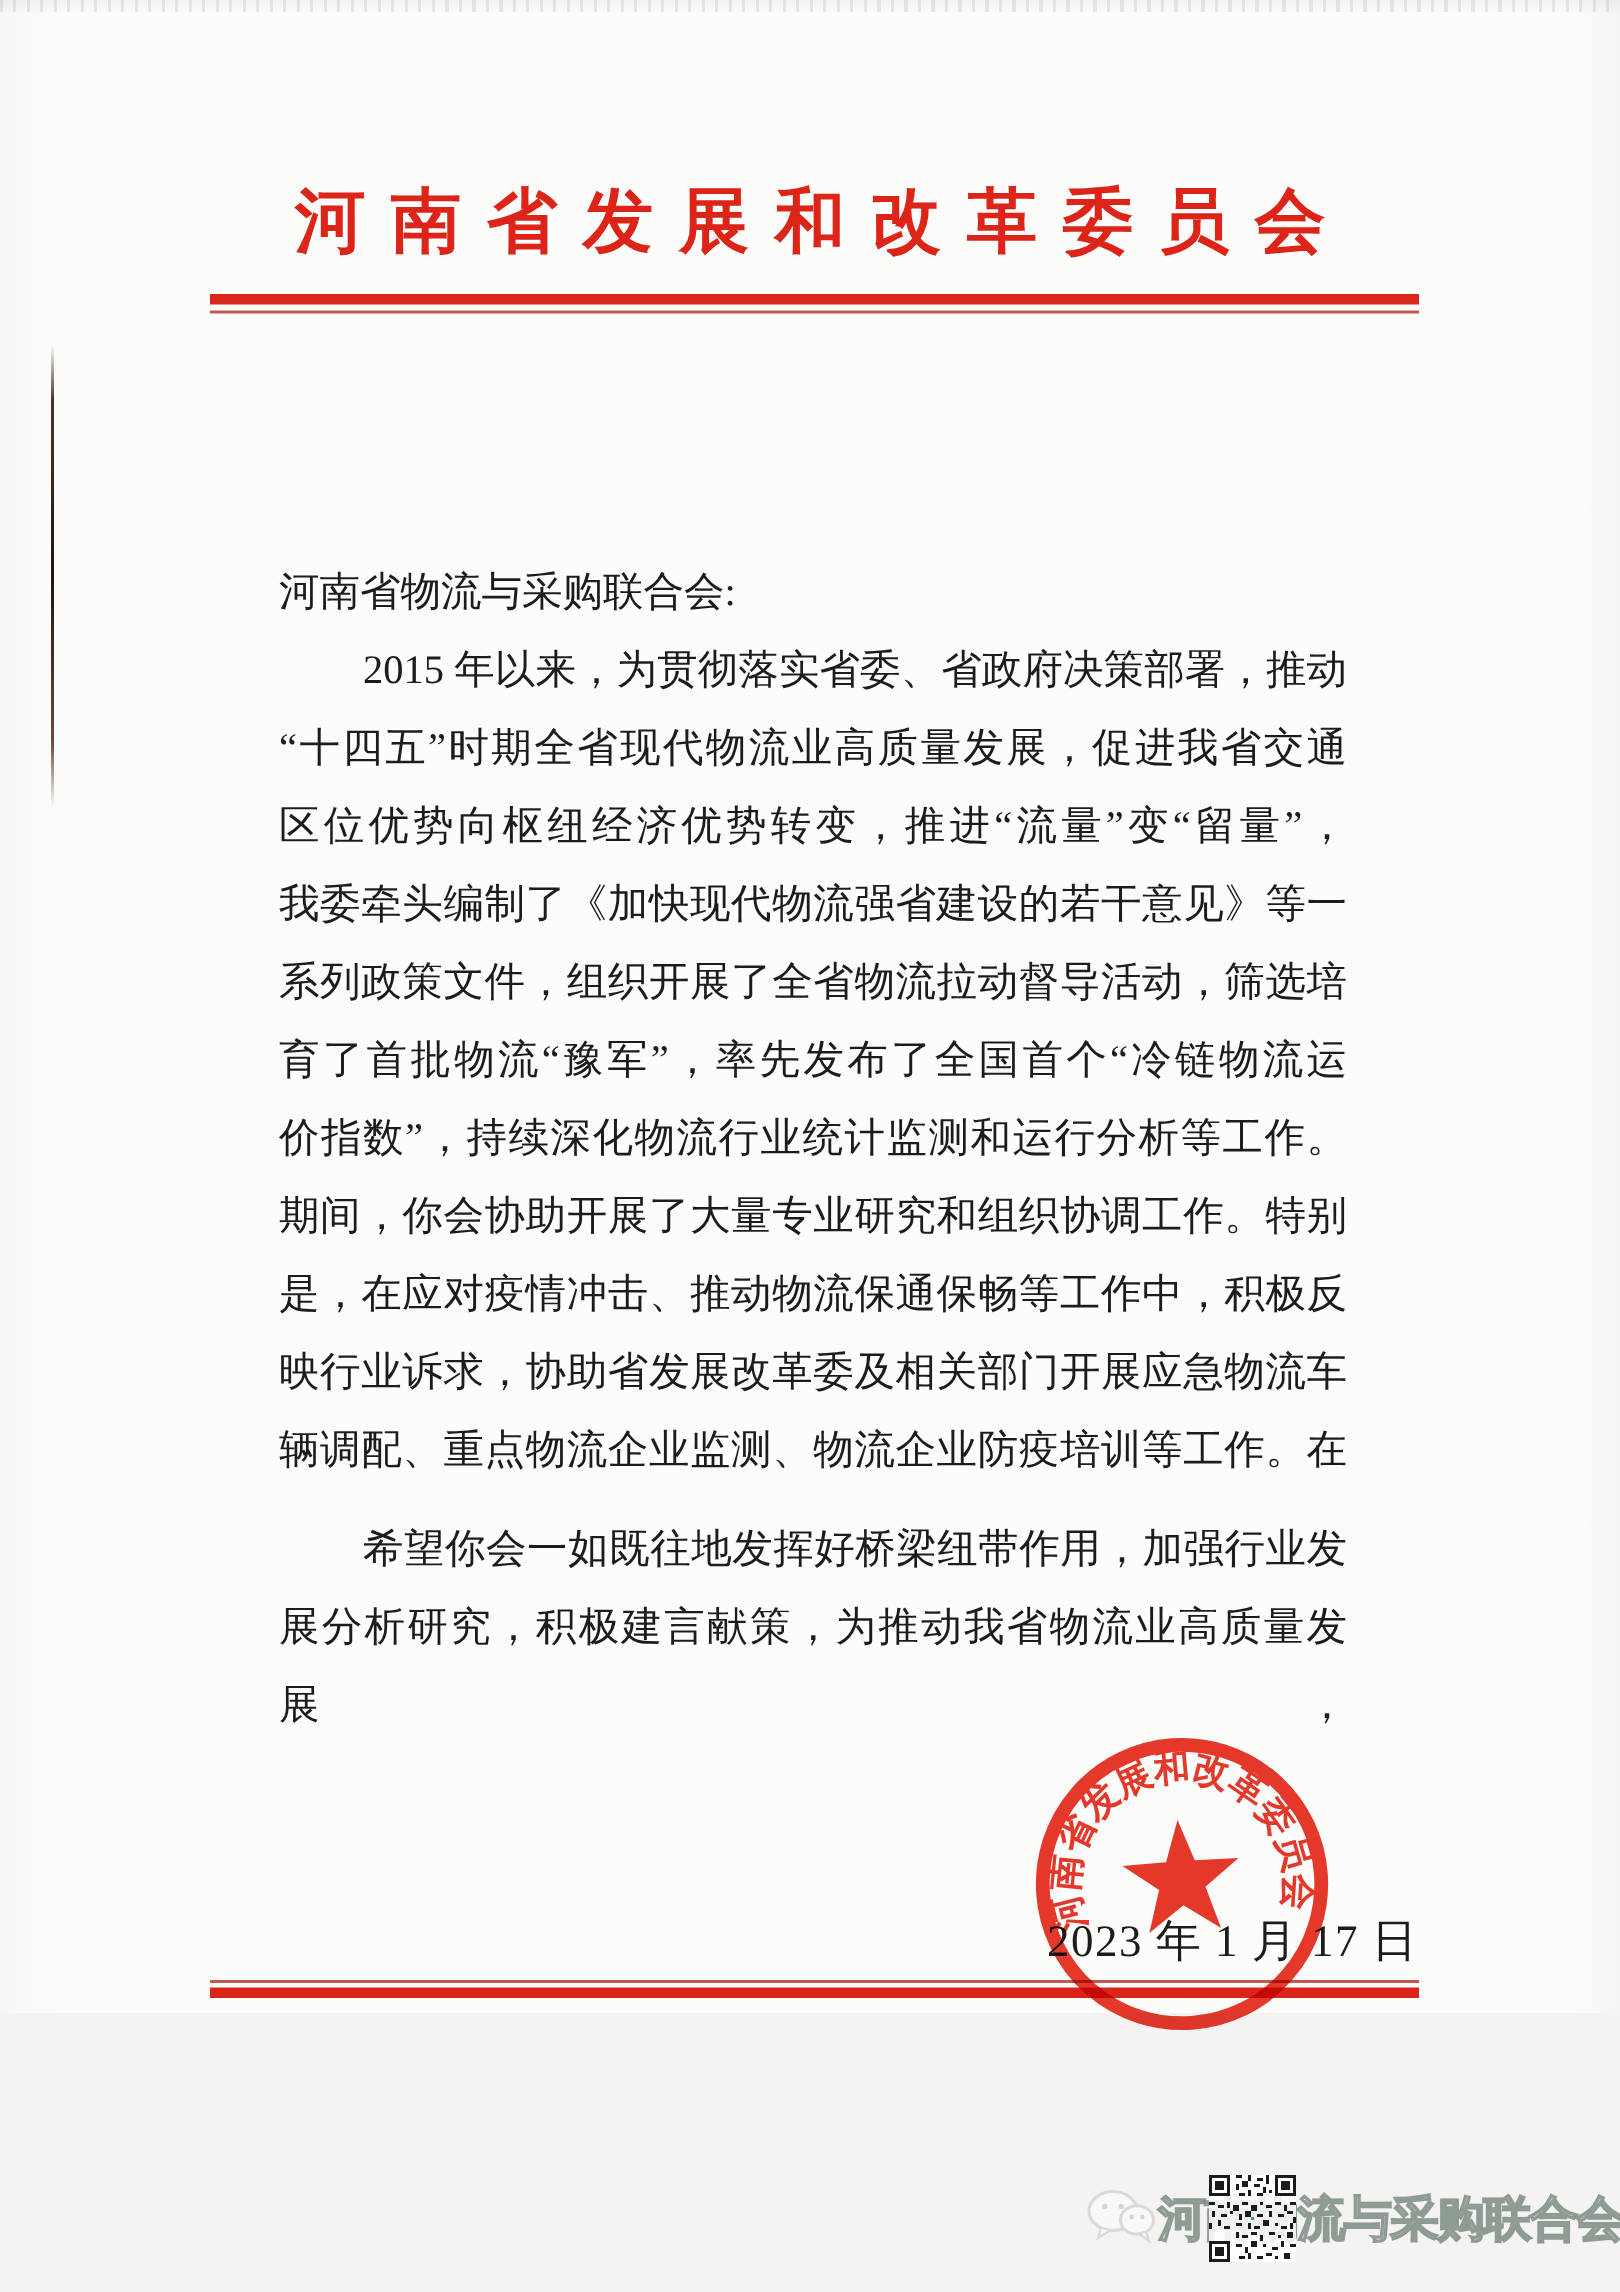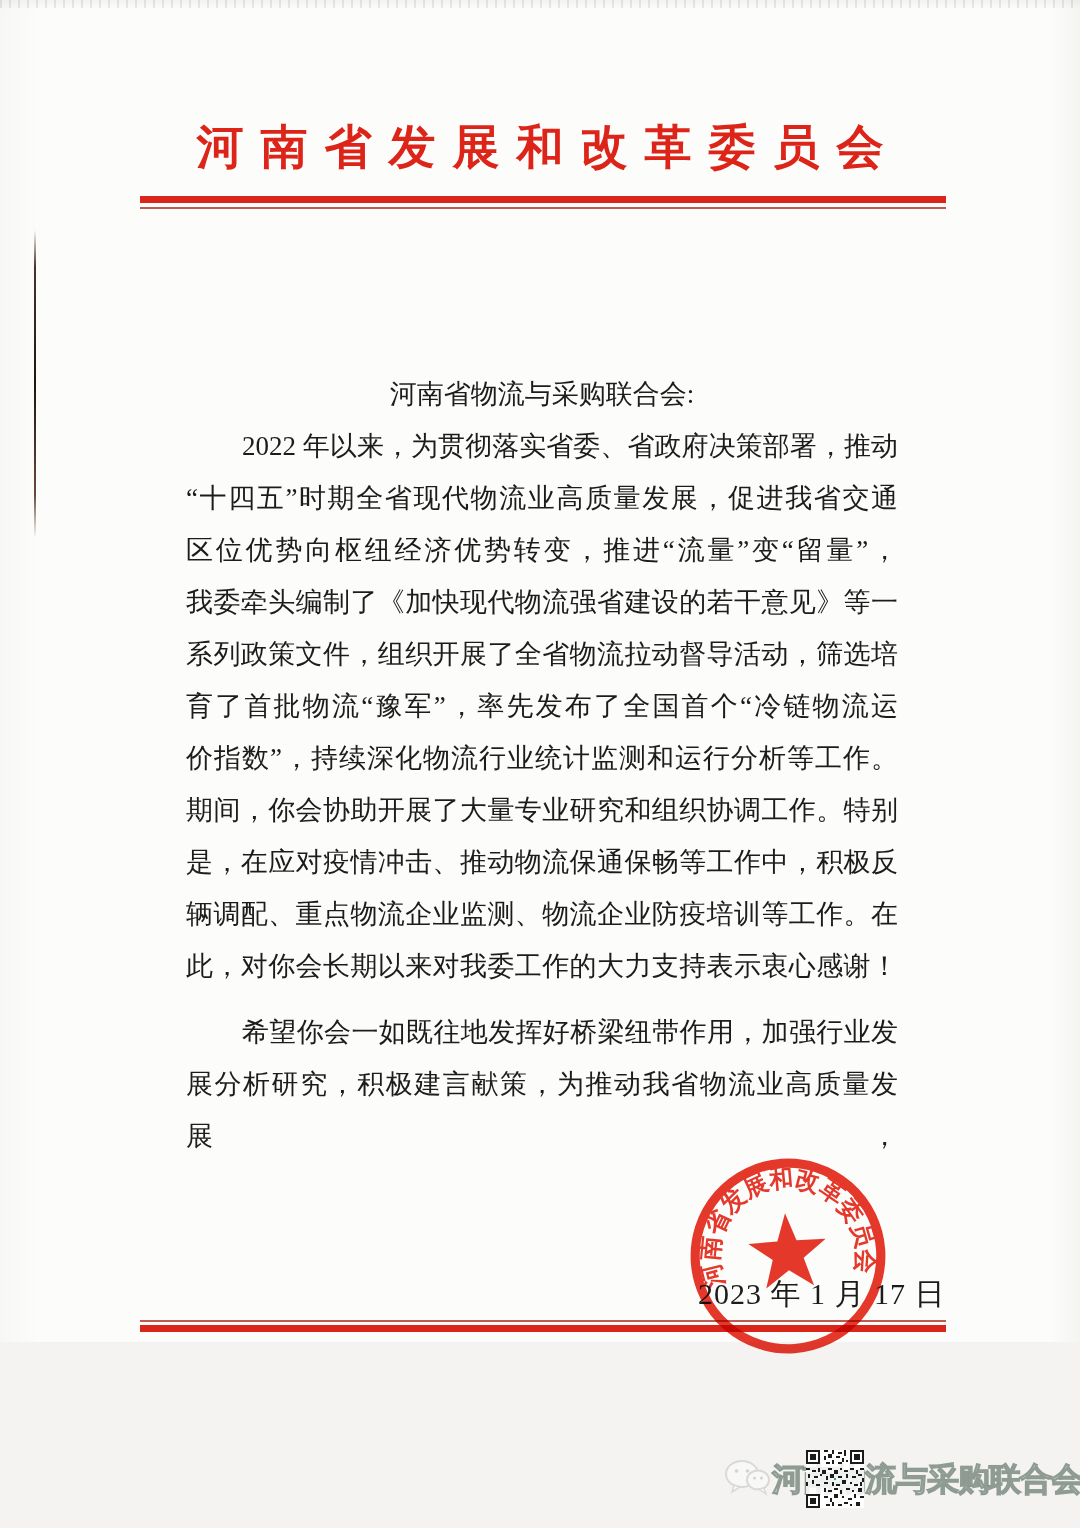--- a/index.html
+++ b/index.html
@@ -45,21 +45,21 @@
   
   .doc-title{
     position:absolute;left:0;top:292px;width:1064px;
     text-align:center;color:#141414;
     font-size:42px;font-weight:bold;letter-spacing:3px;
   }
   .content{
     position:absolute;left:186px;top:368px;width:712px;
     color:#1c1c1c;font-size:27px;
   }
-  .salutation{line-height:52px;text-align:center;font-family:Liberation Serif, serif;}
+  .salutation{line-height:52px;text-align:left;font-family:Liberation Serif, serif;}
   .para{margin:0;padding:0;}
   .para-2{margin-top:14px;}
   .line{
     line-height:52px;
     text-align:justify;text-align-last:justify;
     white-space:normal;
   }
   .line.indent{text-indent:56px;}
   .line.tail{text-align-last:left;}
   
@@ -96,31 +96,31 @@
   <div class="scratch-line"></div>
 
   <div class="lh-title">河南省发展和改革委员会</div>
   <div class="rule rule-thick-top"></div>
   <div class="rule rule-thin-top"></div>
 
 
   <div class="content">
     <div class="salutation">河南省物流与采购联合会:</div>
     <div class="para para-1">
-      <div class="line indent">2022 年以来，为贯彻落实省委、省政府决策部署，推动</div>
+      <div class="line indent">2015 年以来，为贯彻落实省委、省政府决策部署，推动</div>
       <div class="line">“十四五”时期全省现代物流业高质量发展，促进我省交通</div>
       <div class="line">区位优势向枢纽经济优势转变，推进“流量”变“留量”，</div>
       <div class="line">我委牵头编制了《加快现代物流强省建设的若干意见》等一</div>
       <div class="line">系列政策文件，组织开展了全省物流拉动督导活动，筛选培</div>
       <div class="line">育了首批物流“豫军”，率先发布了全国首个“冷链物流运</div>
       <div class="line">价指数”，持续深化物流行业统计监测和运行分析等工作。</div>
       <div class="line">期间，你会协助开展了大量专业研究和组织协调工作。特别</div>
       <div class="line">是，在应对疫情冲击、推动物流保通保畅等工作中，积极反</div>
+      <div class="line">映行业诉求，协助省发展改革委及相关部门开展应急物流车</div>
       <div class="line">辆调配、重点物流企业监测、物流企业防疫培训等工作。在</div>
-      <div class="line">此，对你会长期以来对我委工作的大力支持表示衷心感谢！</div>
     </div>
     <div class="para para-2">
       <div class="line indent">希望你会一如既往地发挥好桥梁纽带作用，加强行业发</div>
       <div class="line">展分析研究，积极建言献策，为推动我省物流业高质量发展，</div>
     </div>
   </div>
 
   <div class="date-line">2023 年 1 月 17 日</div>
 
   <svg class="seal" viewBox="0 0 200 200">

